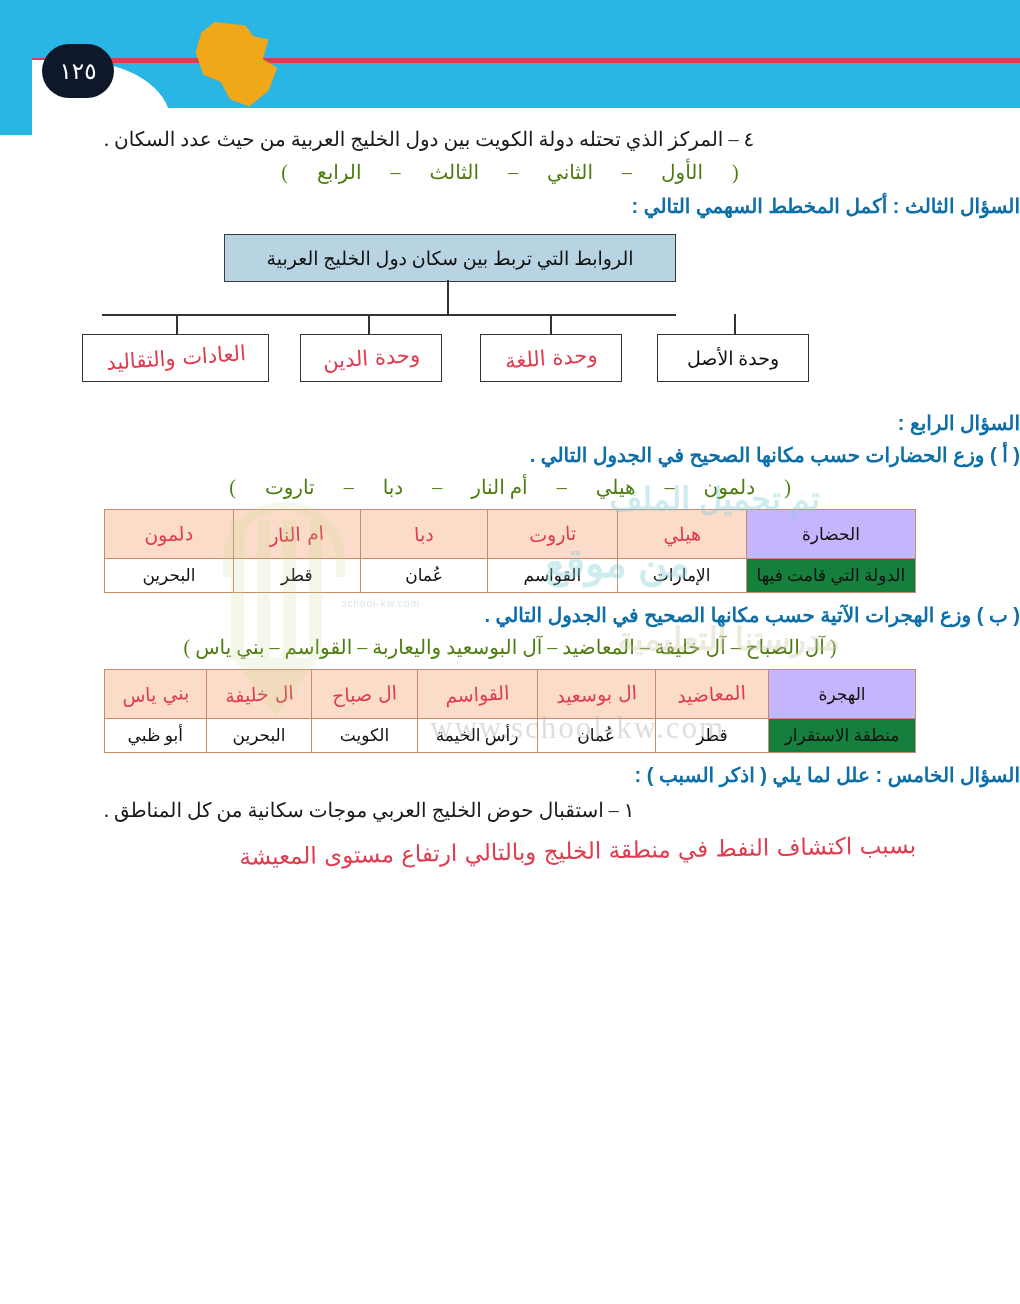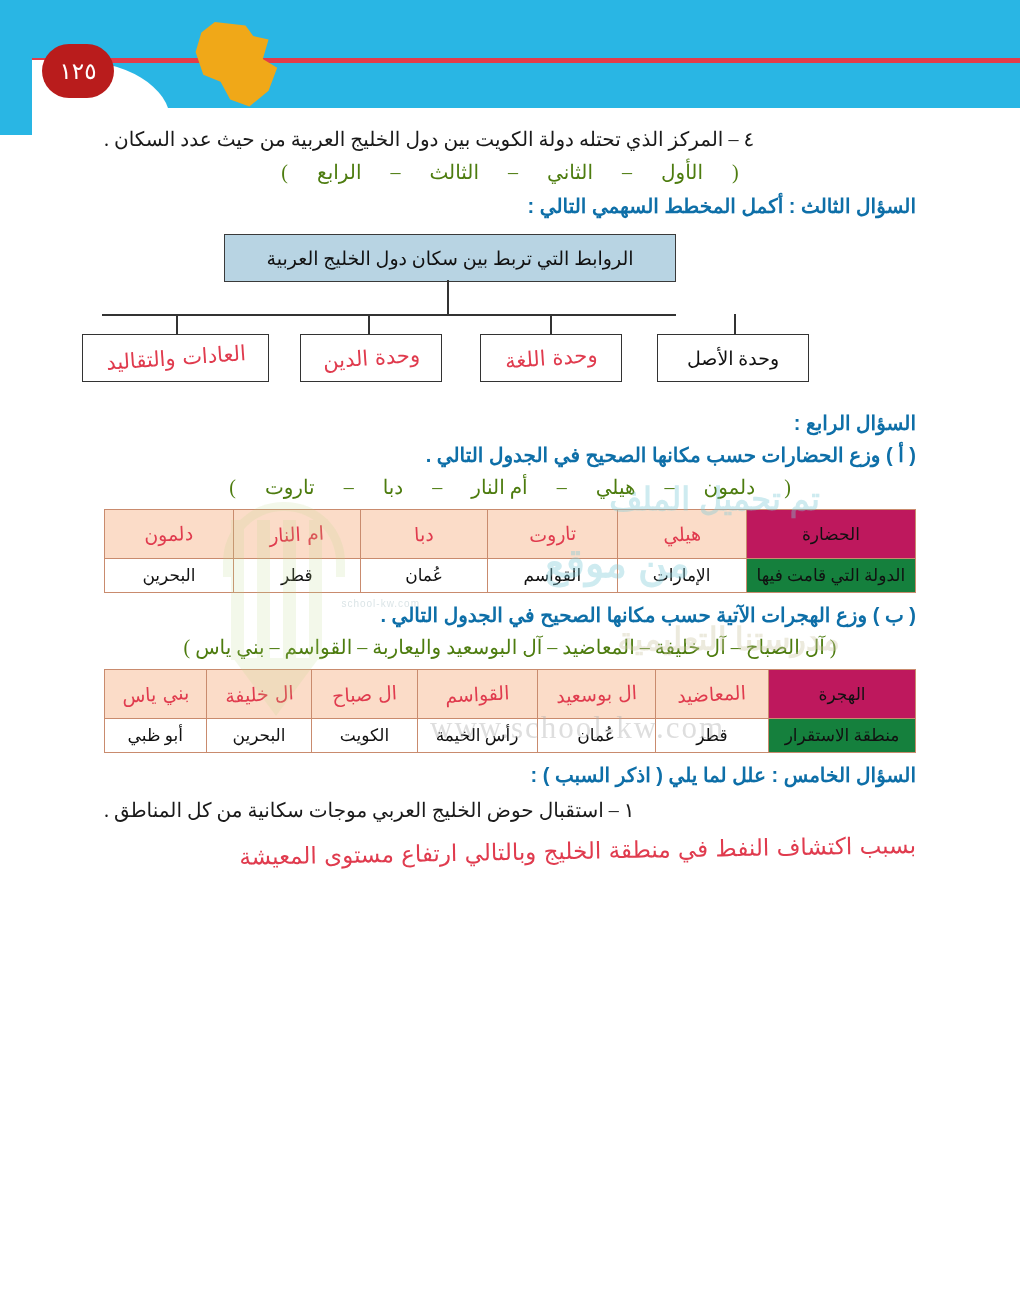--- a/index.html
+++ b/index.html
@@ -23,37 +23,37 @@
   }
   .curve-cut{
     position:absolute;left:0px;top:60px;width:170px;height:75px;background:#ffffff;
     border-top-right-radius:100px 60px;
   }
   .cyan-left-tab{
     position:absolute;left:0;top:0;width:32px;height:135px;background:#29b6e4;
   }
   .page-circle{
     position:absolute;left:42px;top:44px;width:72px;height:54px;border-radius:40px;
-    background:#b91c1c;color:#ffffff;display:flex;align-items:center;justify-content:center;
+    background:#0f172a;color:#ffffff;display:flex;align-items:center;justify-content:center;
     font-family:Liberation Serif, serif;font-size:23px;letter-spacing:1px;
   }
   .map-shape{
     position:absolute;left:186px;top:22px;width:96px;height:88px;
     background:#f0a818;
     clip-path:polygon(30% 0%, 62% 4%, 70% 16%, 86% 20%, 80% 42%, 95% 52%, 86% 78%, 66% 96%, 46% 88%, 36% 68%, 18% 60%, 10% 34%, 16% 12%);
   }
   
   .content{position:absolute;left:0;top:124px;width:1020px;}
   .line{
     font-size:20px;color:#1a1a1a;line-height:1.5;margin:0 0 6px 0;
     padding-right:104px;padding-left:104px;text-align:left;
   }
   .q-heading{
     color:#0e6fa8;font-family:"Liberation Sans", sans-serif;font-weight:bold;font-size:20px;
-    padding-right:104px;text-align:right;margin:10px 0 8px 0;
+    text-align:right;margin:10px 0 8px 0;
   }
   .choices{
     font-size:20px;color:#4d7c0f;text-align:center;padding:0 150px;margin:2px 0 8px 0;
     letter-spacing:1px;
   }
   .choices span{margin:0 12px;}
   
   .diagram{position:relative;width:1020px;height:175px;margin-top:8px;padding-left:36px;}
   .diag-top{
     position:absolute;left:260px;top:8px;width:450px;height:46px;
@@ -71,21 +71,21 @@
     font-family:"DejaVu Sans", sans-serif;color:#e03b4e;font-size:21px;
     transform:rotate(-4deg);white-space:nowrap;
   }
   
   .tbl-wrap{padding:0 104px;margin-top:10px;}
   table{border-collapse:collapse;margin:0 auto;}
   table td{
     border:1px solid #c98b6e;font-size:17px;color:#111;text-align:center;
     padding:6px 8px;background:#ffffff;
   }
-  table tr.head td{background:#be185d;height:36px;}
+  table tr.head td{background:#c4b5fd;height:36px;}
   table td.label{background:#15803d;}
   .hand-cell{color:#e03b4e;font-family:"DejaVu Sans", sans-serif;font-size:19px;transform:rotate(-3deg);display:inline-block;}
   
   .wm{
     position:absolute;left:0;top:470px;width:1020px;height:330px;pointer-events:none;
     opacity:.38;
   }
   .wm .wm-text{
     position:absolute;right:200px;top:10px;font-size:32px;color:#7fcbd8;
     font-family:"Liberation Sans", sans-serif;font-weight:bold;white-space:nowrap;

